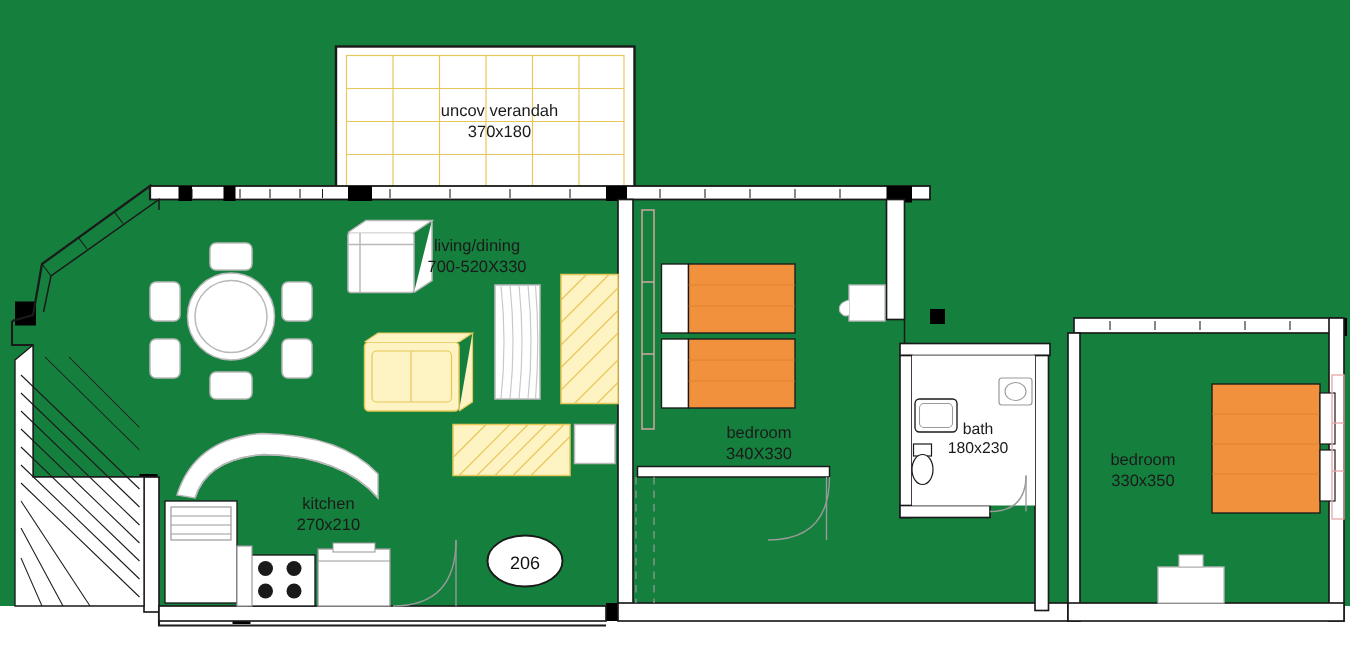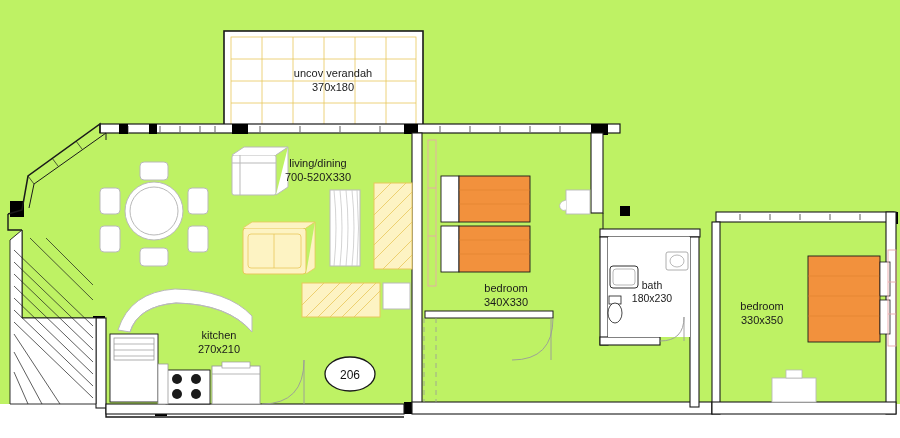--- a/index.html
+++ b/index.html
@@ -1,17 +1,17 @@
 <!DOCTYPE html>
 <html><head>
 <meta charset="utf-8">
 <style>
   html,body{margin:0;padding:0;background:#ffffff;}
   body{width:900px;height:438px;overflow:hidden;font-family:"Liberation Sans",sans-serif;}
-  #plan{position:relative;width:900px;height:404px;background:#bef264;}
+  #plan{position:relative;width:900px;height:404px;background:#15803d;}
   svg{display:block;}
   .lbl{font-family:"Liberation Sans",sans-serif;font-size:11px;fill:#1a1a1a;text-anchor:middle;}
   .lbl-sm{font-size:10.5px;}
   .room-num{font-family:"Liberation Sans",sans-serif;font-size:12px;fill:#111;text-anchor:middle;}
 </style>
 </head>
 <body>
 
 <div id="plan">
 <svg width="900" height="438" viewBox="0 0 900 438">

